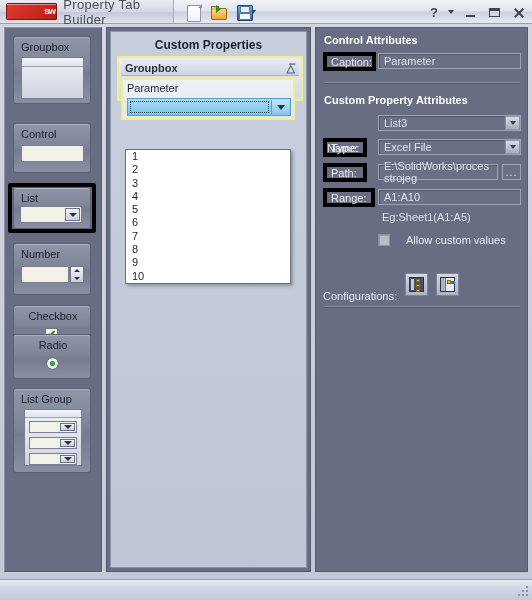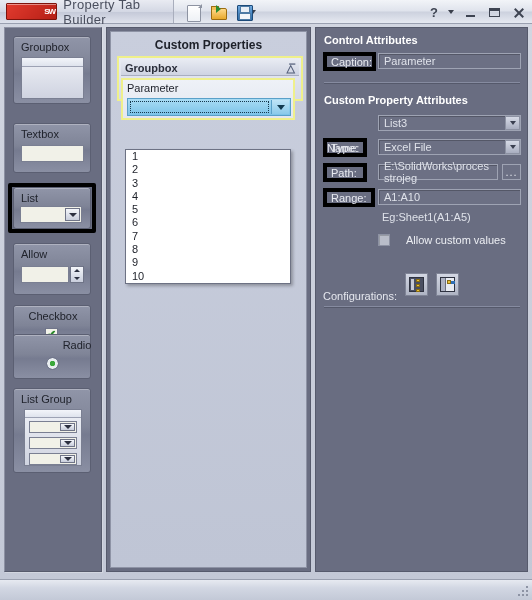--- a/index.html
+++ b/index.html
@@ -391,50 +391,50 @@
     <div class="palette">
 
       <div class="pal-item" style="top:8px;height:68px;">
         <div class="pal-label">Groupbox</div>
         <div class="inner-box" style="left:7px;top:20px;width:63px;height:42px;">
           <div style="height:8px;background:linear-gradient(180deg,#f3f5fa,#dfe3ed);border-bottom:1px solid #9da2b4;"></div>
         </div>
       </div>
 
       <div class="pal-item" style="top:95px;height:50px;">
-        <div class="pal-label">Textbox</div>
+        <div class="pal-label">Control</div>
         <div class="inner-white" style="left:7px;top:21px;width:63px;height:17px;"></div>
       </div>
 
       <div class="pal-hl" style="top:155px;height:50px;"></div>
       <div class="pal-item" style="top:159px;height:42px;left:8px;width:78px;">
         <div class="pal-label">List</div>
         <div class="inner-white" style="left:6px;top:18px;width:62px;height:17px;">
           <div class="combo-btn" style="right:1px;height:13px;">
               <span class="cv"></span>
             </div>
         </div>
       </div>
 
       <div class="pal-item" style="top:215px;height:52px;">
-        <div class="pal-label">Allow</div>
+        <div class="pal-label">Number</div>
         <div class="inner-white" style="left:7px;top:22px;width:48px;height:17px;"></div>
         <div class="spin" style="left:56px;top:22px;height:17px;">
           <div class="up"></div>
             <div class="dn"></div>
         </div>
       </div>
 
       <div class="pal-item" style="top:277px;height:45px;">
         <div class="pal-label" style="left:0;width:78px;text-align:center;">Checkbox</div>
         <div class="chk-green" style="left:31px;top:22px;">✔</div>
       </div>
 
       <div class="pal-item" style="top:306px;height:45px;">
-        <div class="pal-label" style="left:0;width:78px;text-align:center;padding-left:24px;">Radio</div>
+        <div class="pal-label" style="left:0;width:78px;text-align:center;">Radio</div>
         <div class="radio-dot" style="left:32px;top:22px;"></div>
       </div>
 
       <div class="pal-item" style="top:360px;height:85px;">
         <div class="pal-label">List Group</div>
         <div class="inner-box" style="left:10px;top:20px;width:58px;height:57px;">
           <div style="height:7px;background:linear-gradient(180deg,#f3f5fa,#dfe3ed);border-bottom:1px solid #9da2b4;"></div>
           <div class="inner-white" style="left:4px;top:11px;width:48px;height:12px;">
             <div class="combo-btn" style="right:1px;height:8px;top:1px;">
                 <span class="cv"></span>

